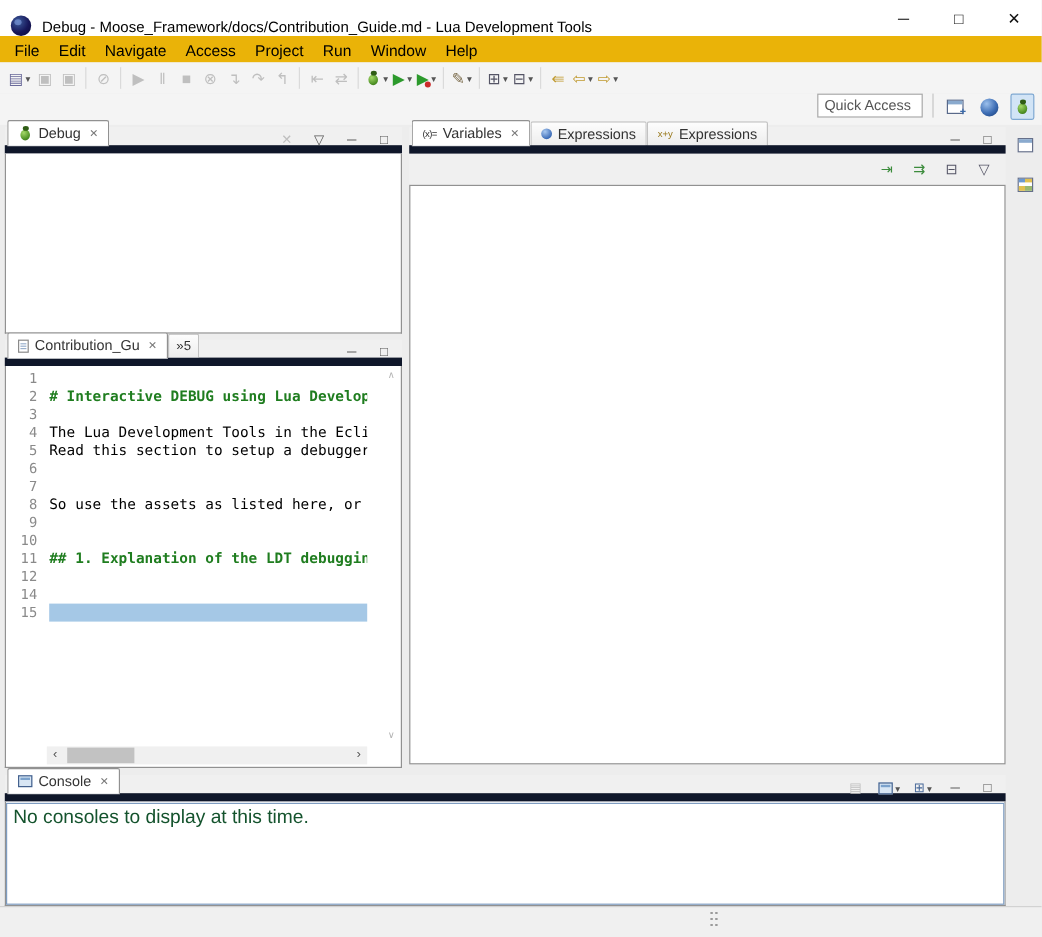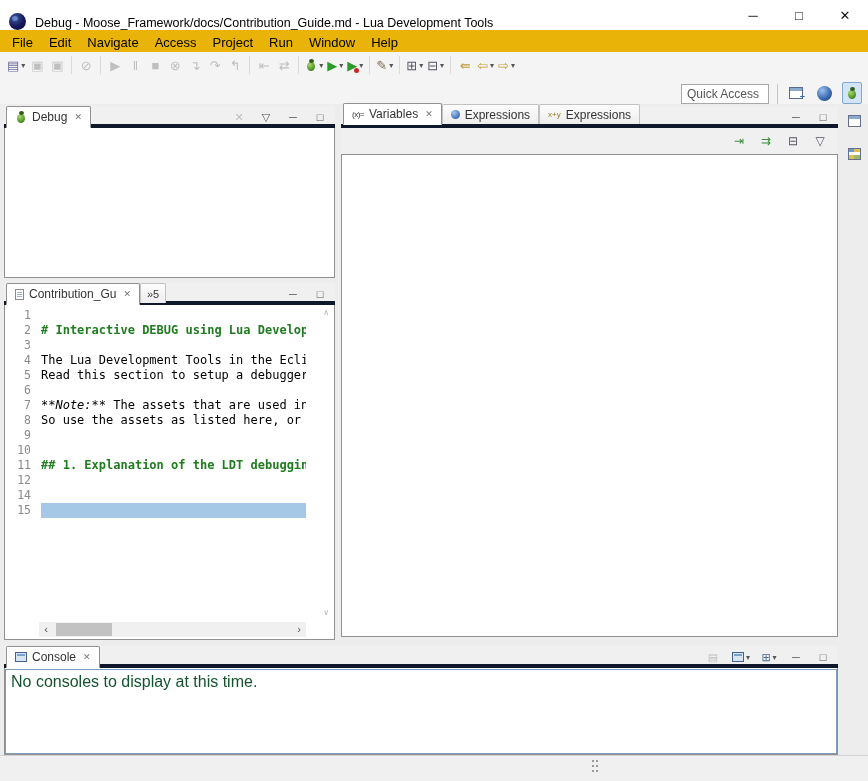--- a/index.html
+++ b/index.html
@@ -23,21 +23,21 @@
   .toolbar{position:absolute;left:0;top:52px;width:868px;height:26px;background:#f4f4f4;display:flex;align-items:center;padding-left:5px}
   .toolbar2{position:absolute;left:0;top:78px;width:868px;height:26px;background:#f4f4f4}
   .tb-btn{height:22px;min-width:20px;display:inline-flex;align-items:center;justify-content:center;padding:0 2px;position:relative;flex:none}
   .tb-glyph{font-size:13px;line-height:1;color:#5a5a66}
   .tb-btn.disabled .tb-glyph{color:#bfbfbf}
   .tb-dd{font-size:8px;color:#555;margin-left:2px}
   .tb-sep{width:1px;height:18px;background:#dadada;margin:0 4px;flex:none}
   .tb-badge{position:absolute;right:6px;bottom:3px;width:5px;height:5px;border-radius:50%;background:#cc2a2a}
   .tb-btn.sel{background:#d2e4f6;border:1px solid #7fa8d2;border-radius:2px}
 
-  .qa-wrap{position:absolute;right:6px;top:0;height:26px;display:flex;align-items:flex-end;gap:8px}
+  .qa-wrap{position:absolute;right:6px;top:0;height:26px;display:flex;align-items:flex-start;gap:8px}
   .quick-access{width:88px;height:20px;border:1px solid #a8a8a8;background:#fff;font-size:12px;color:#555;
     display:flex;align-items:center;padding-left:5px}
   .tb-sep2{width:1px;height:20px;background:#c6c6c6}
 
   
   .bug-ic{display:inline-block;width:12px;height:13px;position:relative;flex:none}
   .bug-ic::before{content:"";position:absolute;left:2px;top:3px;width:8px;height:9px;border-radius:50%;
     background:radial-gradient(circle at 35% 30%, #a4d868, #4f9226 65%, #2f5d15)}
   .bug-ic::after{content:"";position:absolute;left:3.5px;top:0.5px;width:5px;height:4px;border-radius:50%;background:#2f5d15}
   .orb-ic{display:inline-block;width:15px;height:15px;border-radius:50%;flex:none;
@@ -55,21 +55,21 @@
   .expr-ic{font-size:8px;color:#9a7a1e;flex:none}
   .term-ic{display:inline-block;width:11px;height:9px;border:1px solid #555;background:#e8e8f0;position:relative;flex:none}
   .term-ic::before{content:"";position:absolute;left:1px;top:1px;width:4px;height:2px;background:#3a7a3a}
   .mini-view-ic{display:inline-block;width:13px;height:12px;border:1px solid #66708a;background:#fff;position:relative}
   .mini-view-ic::before{content:"";position:absolute;left:0;top:0;right:0;height:3px;background:#8aaace}
   .mini-view-ic.grid::before{background:linear-gradient(90deg,#6a98d0 50%,#e0c050 50%)}
   .mini-view-ic.grid::after{content:"";position:absolute;left:0;bottom:0;right:0;height:4px;background:linear-gradient(90deg,#e0c050 50%,#9ab870 50%)}
 
   
   .panel{position:absolute;background:#f0f0f0}
-  .tabrow{position:relative;height:22px;display:flex;border-bottom:4px solid #0f172a;padding-left:2px}
+  .tabrow{position:relative;height:22px;display:flex;align-items:flex-end;border-bottom:7px solid #0f172a;padding-left:2px}
   .tab{height:20px;display:flex;align-items:center;gap:5px;padding:0 8px;font-size:12px;color:#333;white-space:nowrap;
     border:1px solid #c2c2c2;border-bottom:none;background:linear-gradient(#fdfdfd,#ededed);border-radius:2px 2px 0 0}
   .tab.active{background:#fff;border:1px solid #919191;border-bottom:1px solid #fff;height:22px;margin-bottom:-1px;z-index:2}
   .tab-label{white-space:nowrap}
   .tab-close{font-size:9px;color:#777;margin-left:2px}
   .tab.overflow{font-size:11px;color:#333;padding:0 6px;gap:1px}
   .tab-icons{position:absolute;right:5px;top:0;height:22px;display:flex;align-items:center;gap:7px}
   .tab-icons .tb-glyph{font-size:11px;color:#555}
   .view-content{position:absolute;left:0;right:0;top:22px;bottom:0;background:#fff;border:1px solid #919191;border-top:none}
 
@@ -304,21 +304,20 @@
         <div class="ed-line">
           <span class="ed-num">5</span>
           <span class="ed-text"><span class="seg-plain">Read this section to setup a debugger</span></span>
         </div>
         <div class="ed-line">
           <span class="ed-num">6</span>
           <span class="ed-text"></span>
         </div>
         <div class="ed-line">
           <span class="ed-num">7</span>
-          <span class="ed-text"><span class="seg-emphasis">**Note:**</span><span class="seg-plain"> The assets that are used in</span></span>
         </div>
         <div class="ed-line">
           <span class="ed-num">8</span>
           <span class="ed-text"><span class="seg-plain">So use the assets as listed here, or </span></span>
         </div>
         <div class="ed-line">
           <span class="ed-num">9</span>
           <span class="ed-text"></span>
         </div>
         <div class="ed-line">

